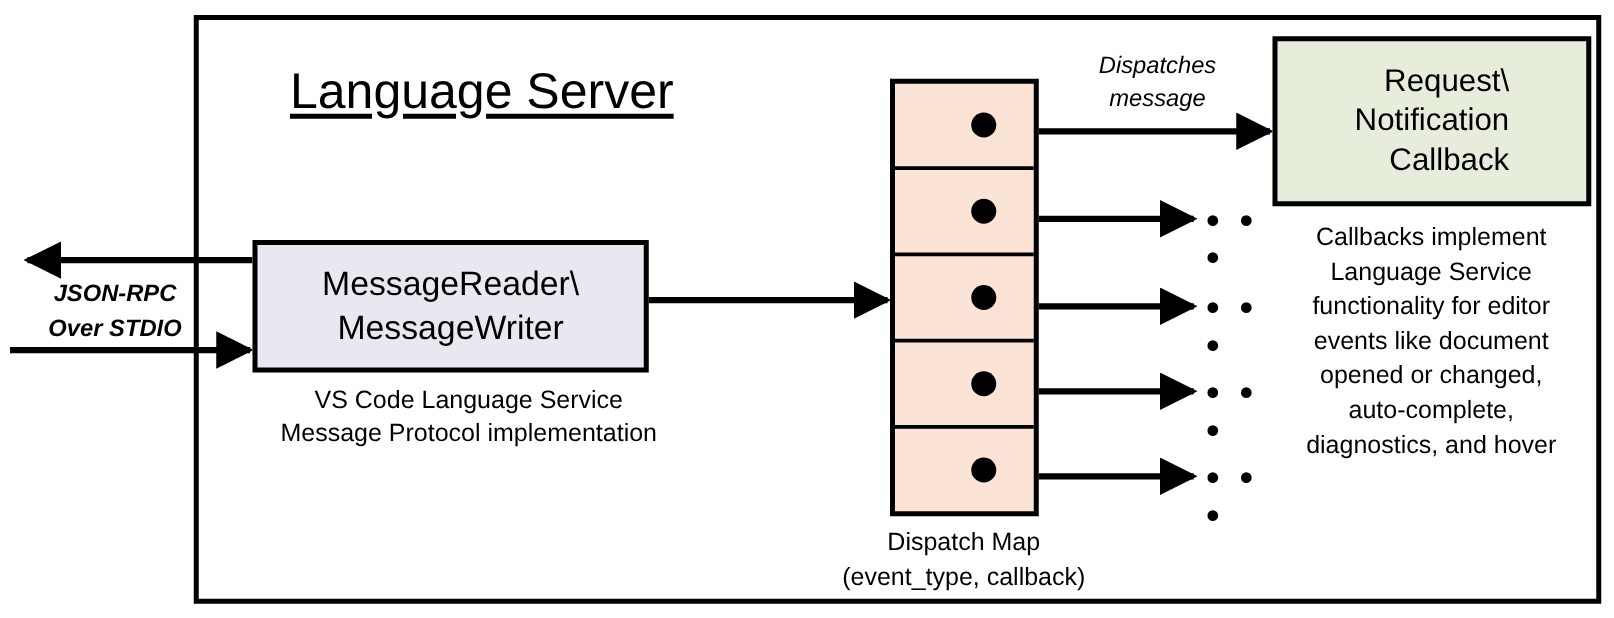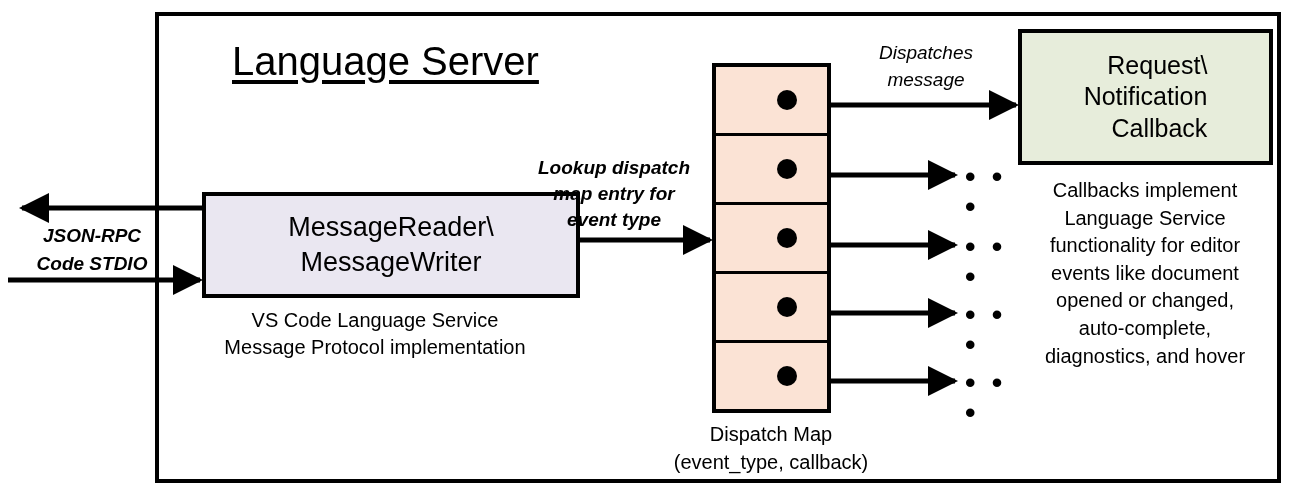--- a/index.html
+++ b/index.html
@@ -36,33 +36,33 @@
     left: 155px;
     top: 12px;
     width: 1126px;
     height: 471px;
     border: 4px solid #000;
     box-sizing: border-box;
     background: transparent;
   }
   #server-title {
     left: 232px;
-    top: 38px;
+    top: 50px;
     width: 340px;
     font-size: 40px;
     text-decoration: underline;
     text-underline-offset: 5px;
     text-align: left;
   }
   
   #reader-box {
     position: absolute;
     left: 202px;
     top: 192px;
-    width: 378px;
+    width: 317px;
     height: 106px;
     background: #EAE7F1;
     border: 4px solid #000;
     box-sizing: border-box;
     display: flex;
     align-items: center;
     justify-content: center;
   }
   #reader-box .label {
     font-size: 27px;
@@ -231,32 +231,29 @@
     <g>
       <line x1="791" y1="381" x2="955" y2="381" stroke="#000" stroke-width="5" marker-end="url(#arrowR)"></line>
     </g>
   </svg>
 
   <div id="server-frame"></div>
 
   <div class="txt" id="server-title">Language Server</div>
 
   <div class="txt" id="jsonrpc-label">JSON-RPC
-Code STDIO</div>
+Over STDIO</div>
 
   <div id="reader-box">
     <div class="label">MessageReader\
 MessageWriter</div>
   </div>
   <div class="txt" id="reader-caption">VS Code Language Service
 Message Protocol implementation</div>
 
-  <div class="txt" id="lookup-label">Lookup dispatch
-map entry for
-event type</div>
 
   <div id="dispatch-table">
     <div class="cell">
       <span class="dot"></span>
     </div>
     <div class="cell">
       <span class="dot"></span>
     </div>
     <div class="cell">
       <span class="dot"></span>

